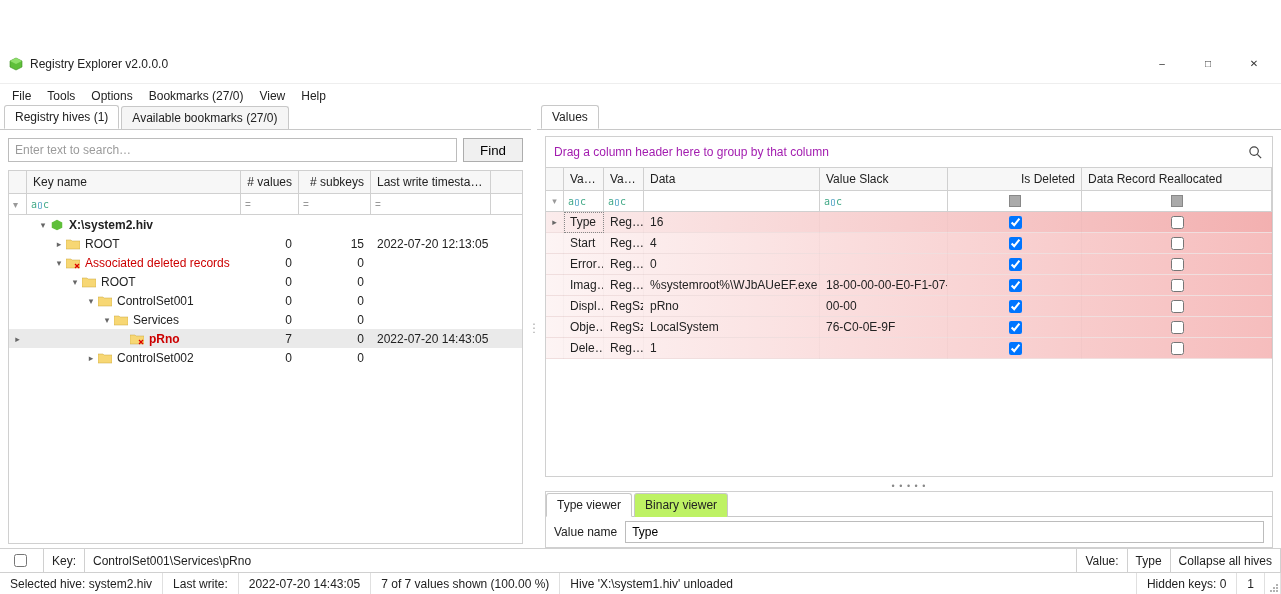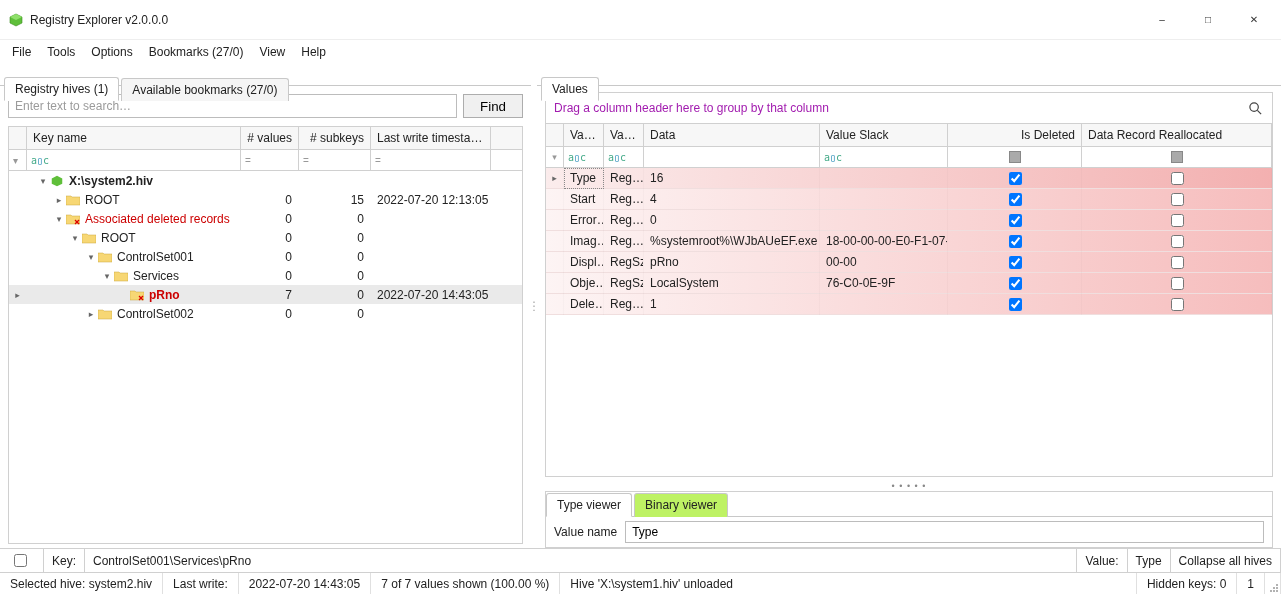--- a/index.html
+++ b/index.html
@@ -15,39 +15,40 @@
     flex-direction: column;
     overflow: hidden;
   }
   
   .title-bar {
     height: 40px;
     display: flex;
     align-items: center;
     padding: 0 4px 0 8px;
     border-bottom: 1px solid #eee;
+    margin-top: 44px;
   }
   .title-bar .icon-box { width:16px; height:16px; margin-right:6px; display:flex; align-items:center; justify-content:center;}
   .title-text { flex:1; font-size:12px; }
   .win-ctrl { display:flex; }
   .win-btn { width:46px; height:28px; display:flex; align-items:center; justify-content:center; font-family: "Segoe UI Symbol", sans-serif; font-size:10px; color:#333;}
 
   
   .menu-bar { height:24px; display:flex; align-items:center; padding:0 4px; }
   .menu-item { padding:3px 8px; cursor:default; }
 
   
   .main-split { flex:1; display:flex; min-height:0; }
   .left-pane { width:531px; display:flex; flex-direction:column; border-right:none; }
   .splitter-v { width:6px; cursor:col-resize; display:flex; align-items:center; justify-content:center; color:#aaa; }
   .right-pane { flex:1; display:flex; flex-direction:column; min-width:0; }
 
   
   .tabs-row { display:flex; align-items:flex-end; height:22px; padding-left:4px; border-bottom:1px solid #c8c8c8;}
-  .tab { padding:4px 10px; border:1px solid #c8c8c8; border-bottom:none; background:#f5f5f5; margin-right:2px; border-radius:3px 3px 0 0; position:relative; top:16px;margin-top:48px;}
+  .tab { padding:4px 10px; border:1px solid #c8c8c8; border-bottom:none; background:#f5f5f5; margin-right:2px; border-radius:3px 3px 0 0; position:relative; top:0;margin-top:48px;}
   .tab.active { background:#fff; border-bottom:1px solid #fff;}
 
   
   .search-row { display:flex; gap:6px; padding:8px; }
   .search-input { flex:1; height:24px; border:1px solid #bcbcbc; padding:0 6px; font-family:inherit; font-size:12px; color:#222;}
   .search-input::placeholder { color:#9b9b9b; font-style:normal; }
   .find-btn { width:60px; height:24px; border:1px solid #adadad; background:#f0f0f0; cursor:pointer; }
 
   
   .tree-grid { flex:1; overflow:auto; border:1px solid #d0d0d0; margin:0 8px 4px 8px; display:flex; flex-direction:column;}

